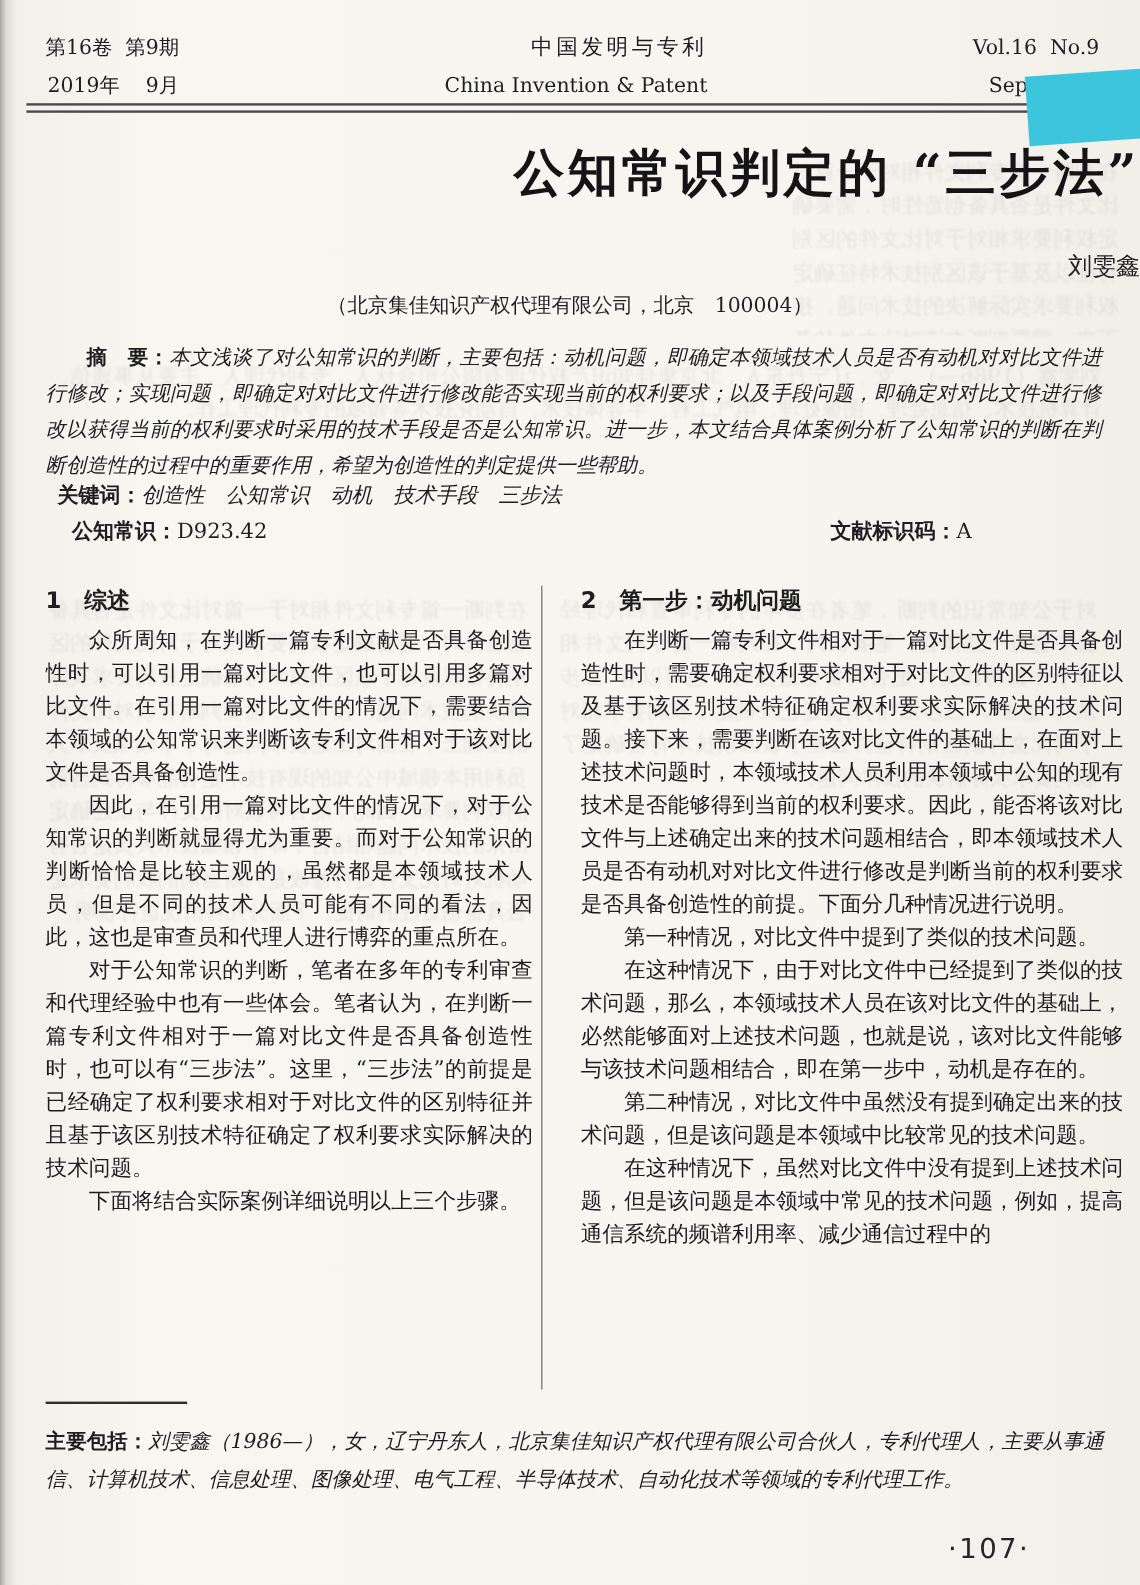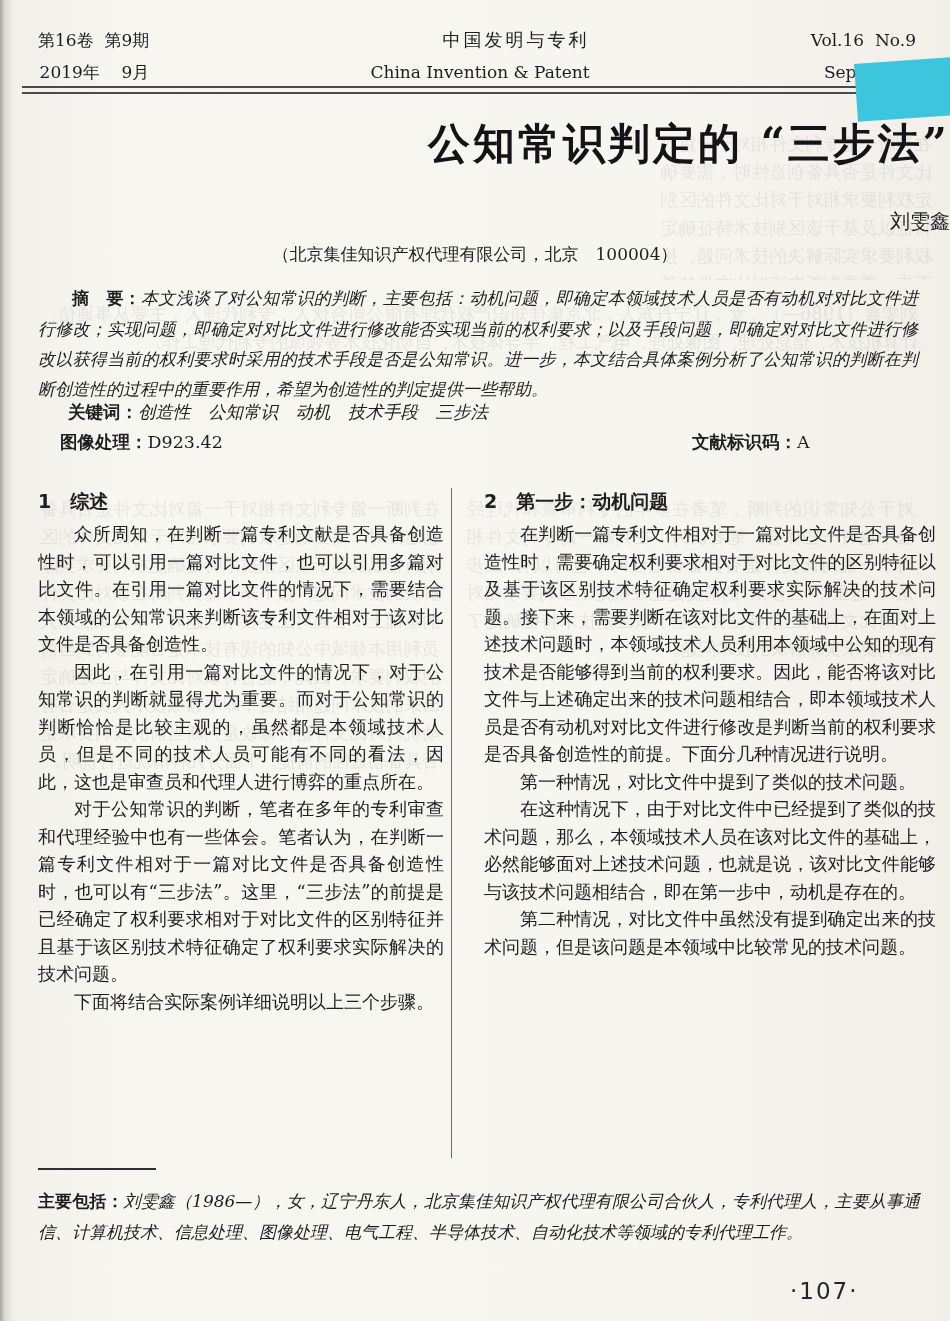--- a/index.html
+++ b/index.html
@@ -20,21 +20,21 @@
   .sticky { position:absolute; top:64px; left:854px; width:130px; height:58px;
     transform:rotate(-4deg); transform-origin:left top; z-index:9; }
   .title { position:absolute; top:116px; left:0; width:100%; text-align:right;
     font-size:42px; font-weight:900; letter-spacing:3px; color:#141416; }
   .author { position:absolute; top:208px; left:0; width:100%; text-align:right; font-size:20px; }
   .affil  { position:absolute; top:243px; left:0; width:100%; text-align:center; font-size:17px; }
   .blk-label { font-family:Liberation Sans, sans-serif; font-weight:bold; font-style:normal;margin-top:22px; }
   .kai { font-style:italic; }
   .abstract { position:absolute; top:283px; left:38px; width:880px;
     font-size:17px; line-height:30px; text-align:justify; text-indent:2em; }
-  .kw-line  { position:absolute; top:400px; left:68px; width:860px; font-size:17.5px; }
+  .kw-line  { position:absolute; top:400px; left:48px; width:860px; font-size:17.5px; }
   .clc-line { position:absolute; top:430px; left:60px; width:860px; font-size:17.5px; }
   .clc-line .doc { position:absolute; left:632px; top:0; }
   .col { position:absolute; top:486px; height:676px; overflow:hidden;
     font-size:18px; line-height:27.5px; text-align:justify; }
   .col-left  { left:38px;  width:406px; }
   .col-right { left:484px; width:452px; }
   .sec-h { font-family:"DejaVu Sans","Liberation Sans",sans-serif; font-weight:bold;
     font-size:19px; line-height:30px; margin:0 0 4px 0; text-align:left; }
   .col p { margin:0; text-indent:2em; }
   .divider { position:absolute; top:488px; left:451px; width:1px; height:670px; background:#6b6b6d; }
@@ -85,40 +85,41 @@
     <div class="author">刘雯鑫</div>
     <div class="affil">（北京集佳知识产权代理有限公司，北京　100004）</div>
 
     <div class="abstract">
       <span class="blk-label">摘　要：</span><span class="kai">本文浅谈了对公知常识的判断，主要包括：动机问题，即确定本领域技术人员是否有动机对对比文件进行修改；实现问题，即确定对对比文件进行修改能否实现当前的权利要求；以及手段问题，即确定对对比文件进行修改以获得当前的权利要求时采用的技术手段是否是公知常识。进一步，本文结合具体案例分析了公知常识的判断在判断创造性的过程中的重要作用，希望为创造性的判定提供一些帮助。</span>
     </div>
     <div class="kw-line">
       <span class="blk-label">关键词：</span><span class="kai">创造性　公知常识　动机　技术手段　三步法</span>
     </div>
     <div class="clc-line">
-      <span class="blk-label">图像处理：</span><span>D923.42</span>
+      <span class="blk-label">公知常识：</span><span>D923.42</span>
       <span class="doc"><span class="blk-label">文献标识码：</span><span>A</span></span>
     </div>
 
     <div class="col col-left">
       <div class="sec-h">1　综述</div>
       <p>众所周知，在判断一篇专利文献是否具备创造性时，可以引用一篇对比文件，也可以引用多篇对比文件。在引用一篇对比文件的情况下，需要结合本领域的公知常识来判断该专利文件相对于该对比文件是否具备创造性。</p>
       <p>因此，在引用一篇对比文件的情况下，对于公知常识的判断就显得尤为重要。而对于公知常识的判断恰恰是比较主观的，虽然都是本领域技术人员，但是不同的技术人员可能有不同的看法，因此，这也是审查员和代理人进行博弈的重点所在。</p>
       <p>对于公知常识的判断，笔者在多年的专利审查和代理经验中也有一些体会。笔者认为，在判断一篇专利文件相对于一篇对比文件是否具备创造性时，也可以有“三步法”。这里，“三步法”的前提是已经确定了权利要求相对于对比文件的区别特征并且基于该区别技术特征确定了权利要求实际解决的技术问题。</p>
       <p>下面将结合实际案例详细说明以上三个步骤。</p>
     </div>
 
     <div class="divider"></div>
 
     <div class="col col-right">
       <div class="sec-h">2　第一步：动机问题</div>
       <p>在判断一篇专利文件相对于一篇对比文件是否具备创造性时，需要确定权利要求相对于对比文件的区别特征以及基于该区别技术特征确定权利要求实际解决的技术问题。接下来，需要判断在该对比文件的基础上，在面对上述技术问题时，本领域技术人员利用本领域中公知的现有技术是否能够得到当前的权利要求。因此，能否将该对比文件与上述确定出来的技术问题相结合，即本领域技术人员是否有动机对对比文件进行修改是判断当前的权利要求是否具备创造性的前提。下面分几种情况进行说明。</p>
       <p>第一种情况，对比文件中提到了类似的技术问题。</p>
       <p>在这种情况下，由于对比文件中已经提到了类似的技术问题，那么，本领域技术人员在该对比文件的基础上，必然能够面对上述技术问题，也就是说，该对比文件能够与该技术问题相结合，即在第一步中，动机是存在的。</p>
       <p>第二种情况，对比文件中虽然没有提到确定出来的技术问题，但是该问题是本领域中比较常见的技术问题。</p>
+      <p>在这种情况下，虽然对比文件中没有提到上述技术问题，但是该问题是本领域中常见的技术问题，例如，提高通信系统的频谱利用率、减少通信过程中的</p>
     </div>
 
     <div class="foot-rule"></div>
     <div class="bio">
       <span class="blk-label">主要包括：</span><span class="kai">刘雯鑫（1986—），女，辽宁丹东人，北京集佳知识产权代理有限公司合伙人，专利代理人，主要从事通信、计算机技术、信息处理、图像处理、电气工程、半导体技术、自动化技术等领域的专利代理工作。</span>
     </div>
 
     <div class="pageno">·107·</div>
   </div>
 

